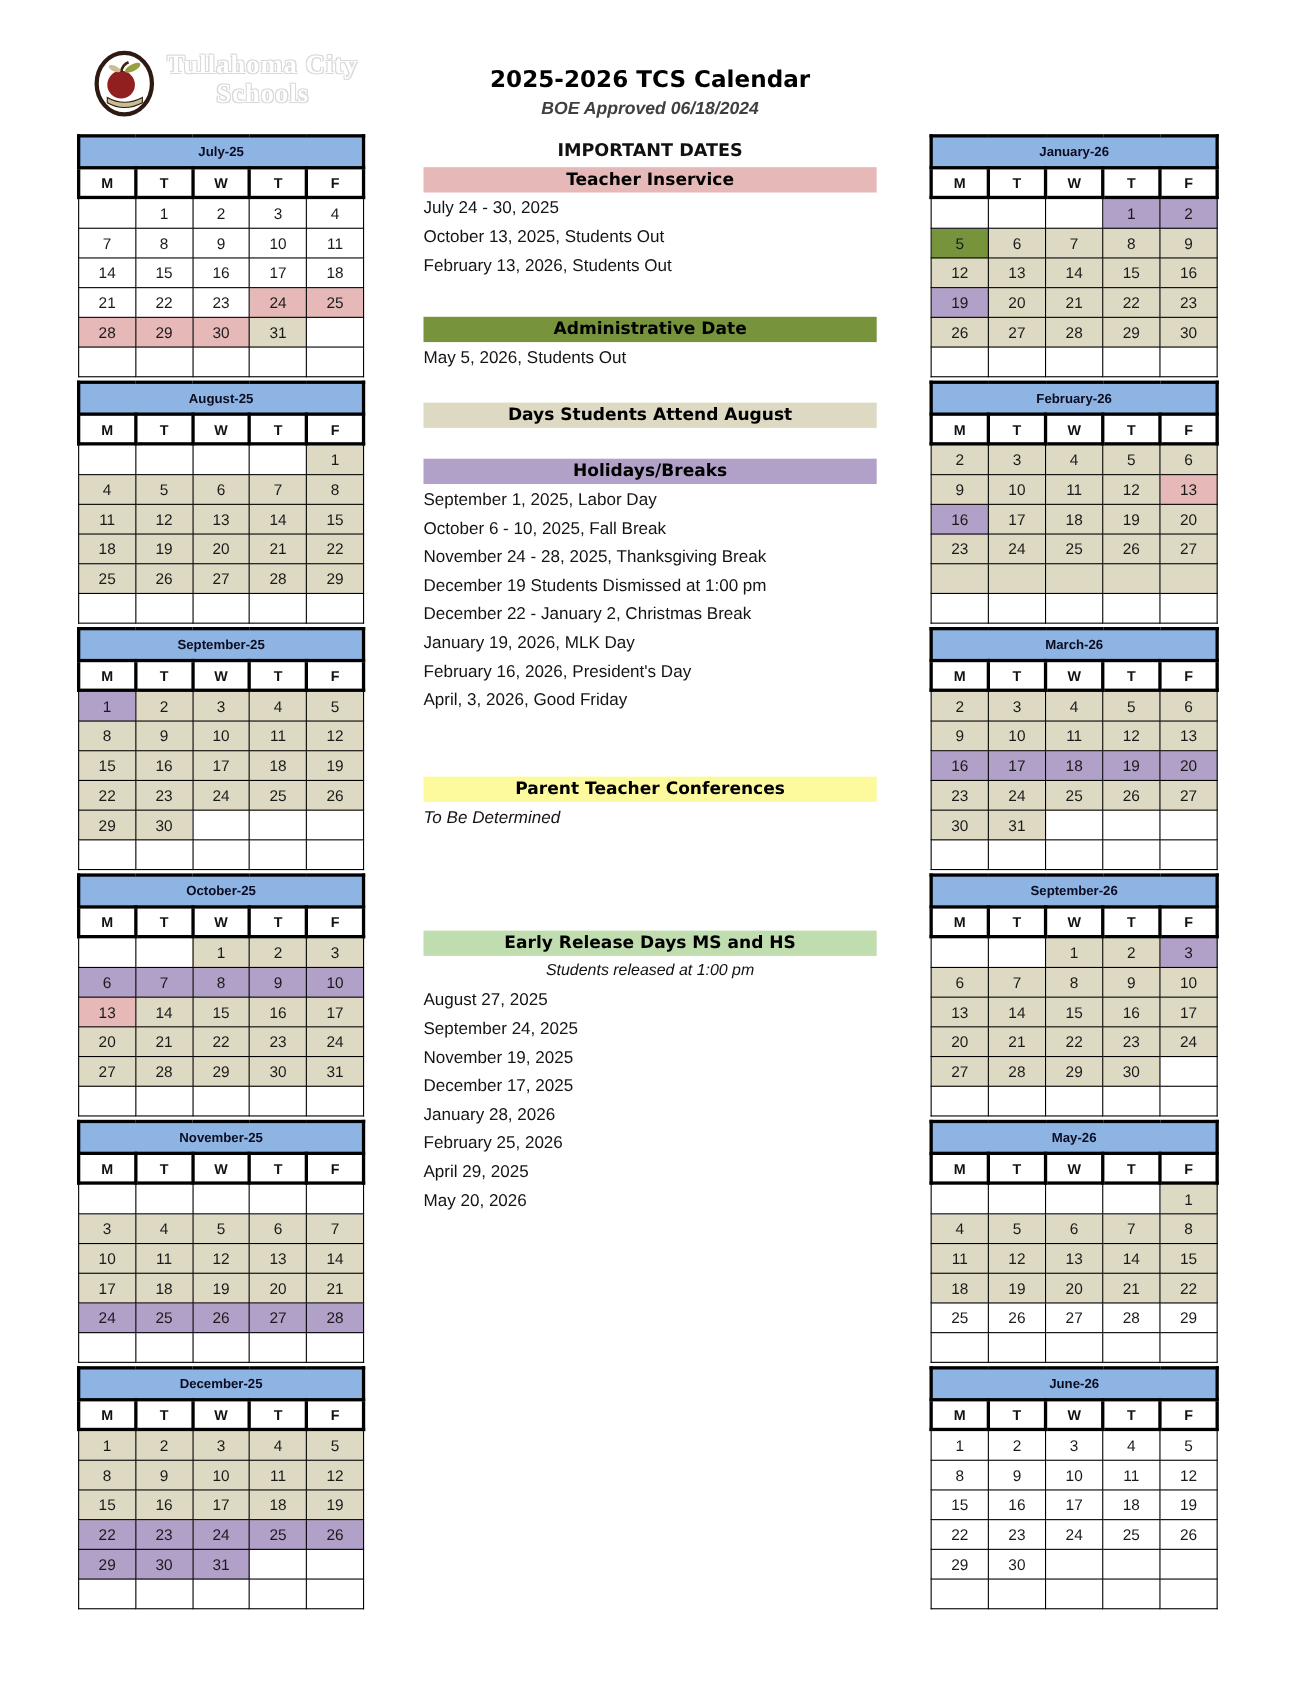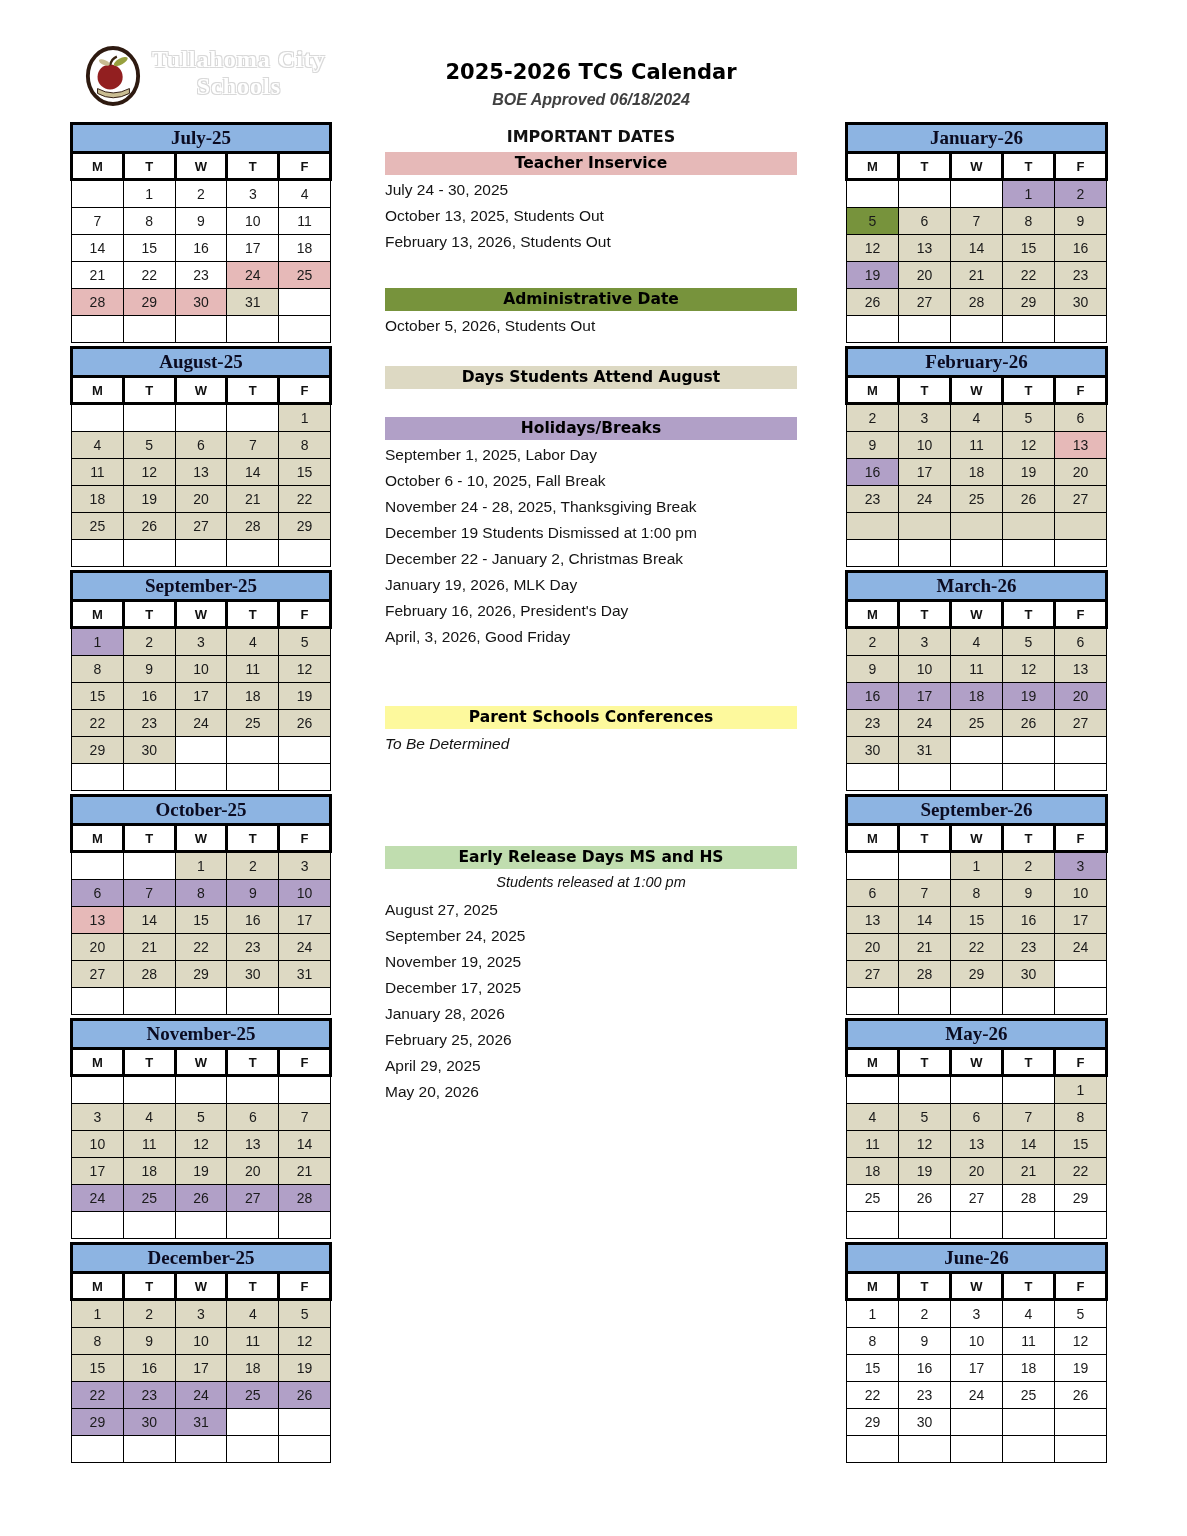--- a/index.html
+++ b/index.html
@@ -25,22 +25,22 @@
 
   
   .col-left  { position:absolute; left:70px;  top:122px; width:262px; }
   .col-right { position:absolute; left:845px; top:122px; width:263px; }
   .col-mid   { position:absolute; left:385px; top:127px; width:412px; }
 
   
   table.month { border-collapse:collapse; width:100%; table-layout:fixed; margin-bottom:3px; }
   table.month th, table.month td { border:1.5px solid #000; text-align:center; padding:0; }
   table.month .month-name {
-    border:3px solid #000; height:26px; font-size:19px; font-weight:bold; color:#0b0b21;
-    font-family:Liberation Serif, serif;
+    border:3px solid #000; height:26px; font-size:12px; font-weight:bold; color:#0b0b21;
+    font-family:Liberation Sans, sans-serif;
   }
   table.month .dow { border:3px solid #000; height:24px; font-weight:bold; font-size:13px; background:#fff; }
   table.month td { height:26px; font-size:14px; color:#1a1a1a; background:#fff; }
 
   
   .imp-title { text-align:center; font-weight:bold; font-size:16px; height:25px; font-family:"DejaVu Sans",sans-serif; }
   .imp-section .band {
     height:23px; line-height:23px; text-align:center; font-weight:bold; font-size:15.5px; color:#000;
     font-family:"DejaVu Sans",sans-serif;
   }
@@ -442,21 +442,21 @@
           <li>July 24 - 30, 2025</li>
           <li>October 13, 2025, Students Out</li>
           <li>February 13, 2026, Students Out</li>
         </ul>
   </section>
 
   <section class="imp-section sec-1">
     <div class="band" style="background: rgb(119, 147, 60);">Administrative Date</div>
 
     <ul class="items">
-          <li>October 5, 2026, Students Out</li>
+          <li>May 5, 2026, Students Out</li>
         </ul>
   </section>
 
   <section class="imp-section sec-2">
     <div class="band" style="background: rgb(221, 217, 195);">Days Students Attend August</div>
 
   </section>
 
   <section class="imp-section sec-3">
     <div class="band" style="background: rgb(177, 160, 199);">Holidays/Breaks</div>
@@ -467,21 +467,21 @@
           <li>November 24 - 28, 2025, Thanksgiving Break</li>
           <li>December 19 Students Dismissed at 1:00 pm</li>
           <li>December 22 - January 2, Christmas Break</li>
           <li>January 19, 2026, MLK Day</li>
           <li>February 16, 2026, President's Day</li>
           <li>April, 3, 2026, Good Friday</li>
         </ul>
   </section>
 
   <section class="imp-section sec-4">
-    <div class="band" style="background: rgb(253, 249, 157);">Parent Schools Conferences</div>
+    <div class="band" style="background: rgb(253, 249, 157);">Parent Teacher Conferences</div>
 
     <ul class="items">
           <li>To Be Determined</li>
         </ul>
   </section>
 
   <section class="imp-section sec-5">
     <div class="band" style="background: rgb(192, 221, 175);">Early Release Days MS and HS</div>
     <div class="subtitle">Students released at 1:00 pm</div>
     <ul class="items">

